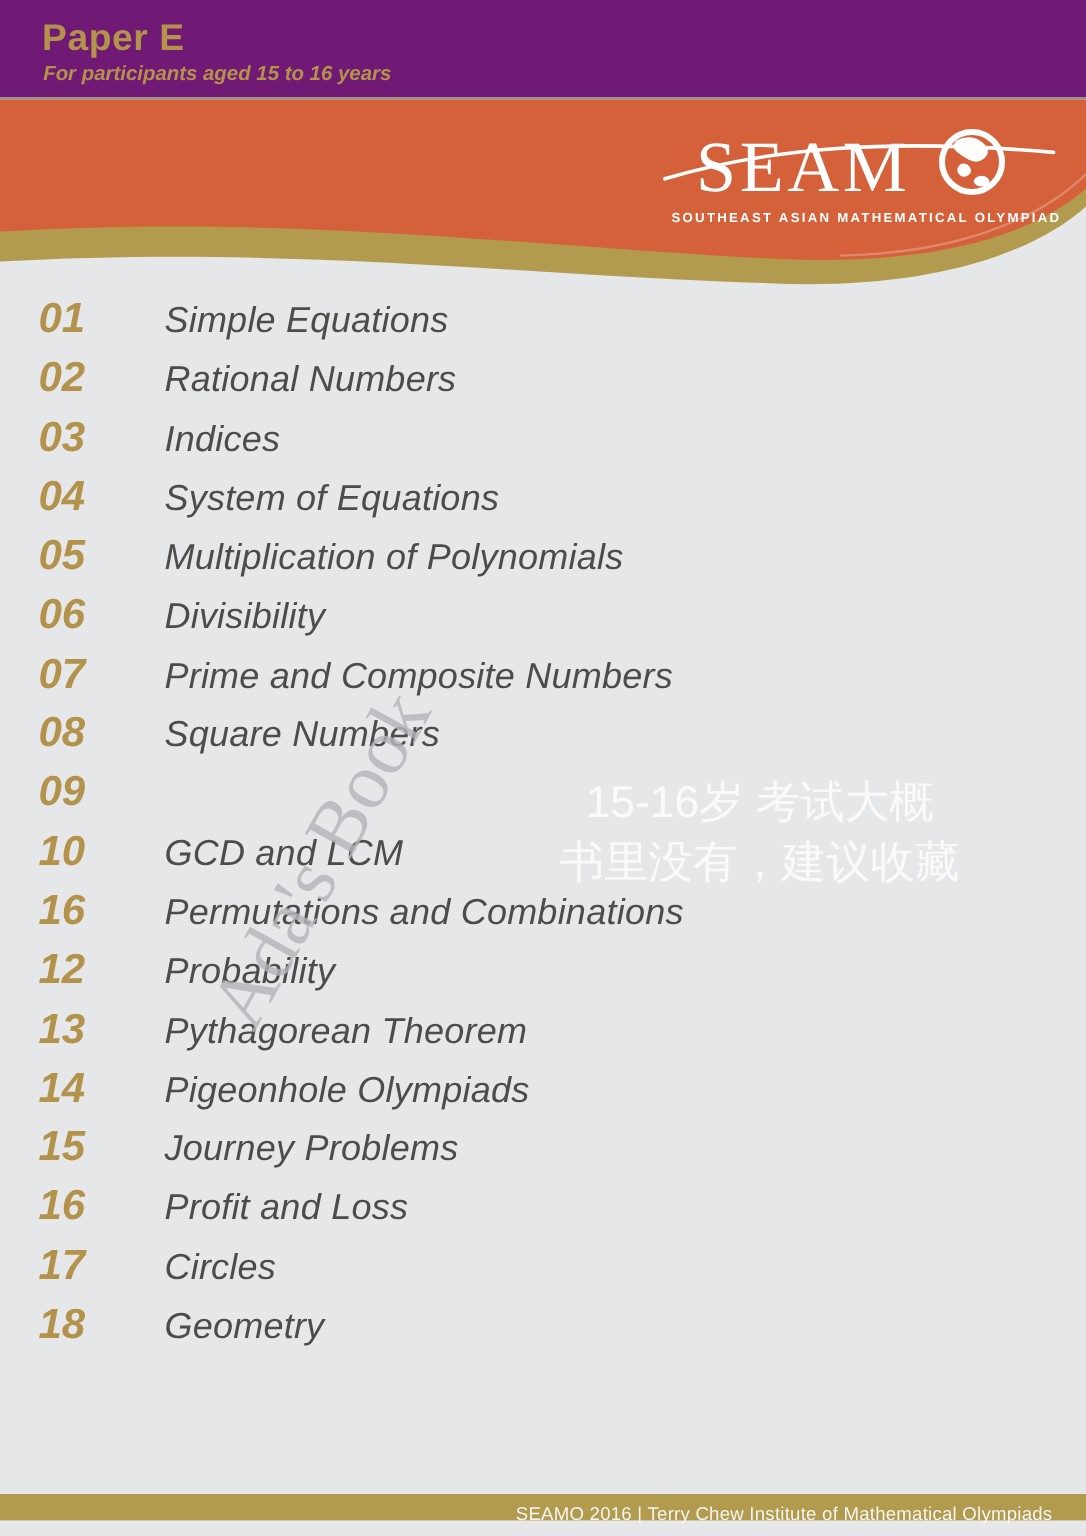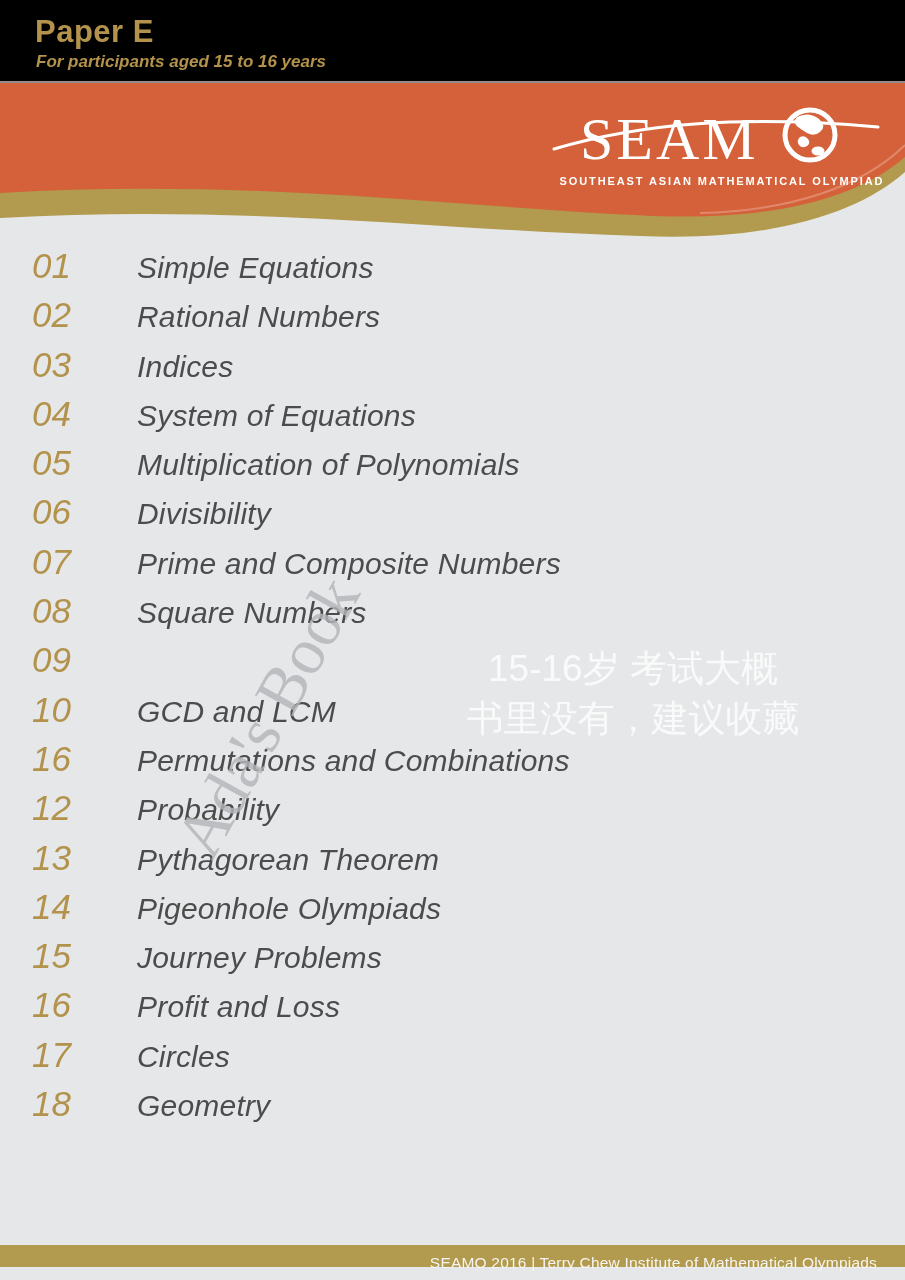--- a/index.html
+++ b/index.html
@@ -5,21 +5,21 @@
   html,body{margin:0;padding:0;}
   #page{
     position:relative;
     width:905px;height:1280px;
     background:var(--bg,#e5e7e9);
     overflow:hidden;
     font-family:"Liberation Sans",sans-serif;
   }
   
   .top-white{
-    position:absolute;top:0;left:0;width:905px;height:81px;background:#000000;
+    position:absolute;top:0;left:0;width:905px;height:81px;background:#701a75;
   }
   .paper-title{
     position:absolute;left:35px;top:14px;
     font-size:31px;font-weight:bold;color:var(--gold,#b3924b);
     letter-spacing:.5px;
   }
   .paper-subtitle{
     position:absolute;left:36px;top:52px;
     font-size:17px;font-weight:bold;font-style:italic;color:var(--gold,#b3924b);text-align:center;
   }
@@ -28,21 +28,21 @@
   }
   
   .banner-svg{position:absolute;top:83px;left:0;display:block;}
   
   .logo{position:absolute;top:97px;left:552px;width:340px;height:95px;}
   
   .toc{position:absolute;top:246px;left:0;width:905px;z-index:1;}
   .toc-row{display:flex;align-items:baseline;height:49.3px;}
   .toc-num{
     width:58px;margin-left:32px;
-    font-size:35px;font-weight:normal;font-style:italic;
+    font-size:35px;font-weight:bold;font-style:italic;
     color:var(--gold,#b3924b);
     flex:0 0 auto;
   }
   .toc-title{
     margin-left:47px;
     font-size:30px;font-style:italic;color:var(--ink,#4c4c4c);
     letter-spacing:.2px;
   }
   
   .watermark{

